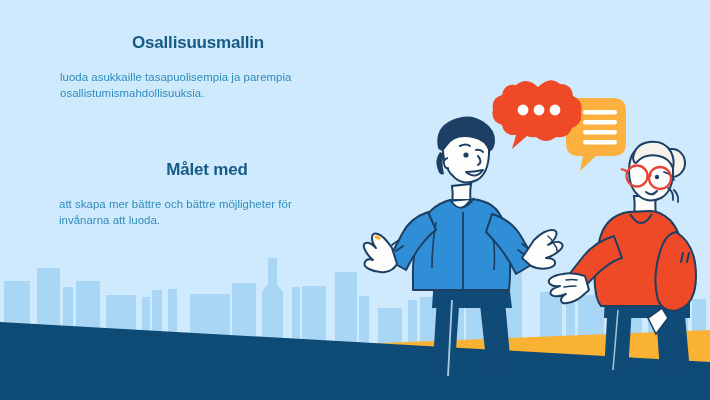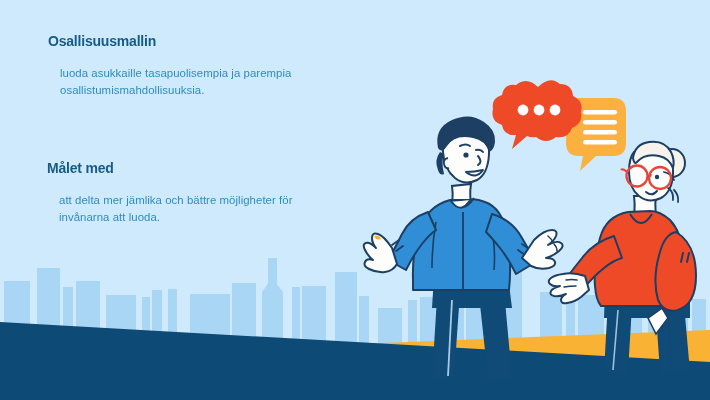--- a/index.html
+++ b/index.html
@@ -18,25 +18,26 @@
   }
   .layer { position:absolute; left:0; top:0; width:710px; height:400px; }
   #art { z-index: 1; }
   #text-layer { position:absolute; left:0; top:0; width:710px; height:400px; z-index: 5; }
 
   .block { position:absolute; }
   #fi-block { left:48px; top:33px; width:300px; }
   #sv-block { left:47px; top:160px; width:320px; }
 
   h1.heading {
-    font-size: 14px;
+    font-size: 17px;
     line-height: 1.16;
     font-weight: 700;
     color: #165b86;
     letter-spacing: -0.2px;
+    text-align: center;
   }
   p.sub {
     margin-top: 16px;
     margin-left: 12px;
     font-size: 11.4px;
     line-height: 1.45;
     font-weight: 400;
     color: #2e8cbd;
     letter-spacing: 0.05px;
     max-width: 290px;
@@ -357,19 +358,19 @@
         <span>luoda asukkaille tasapuolisempia ja parempia</span><br>
         <span>osallistumismahdollisuuksia.</span>
       </p>
     </div>
 
     <div class="block" id="sv-block">
       <h1 class="heading">
         <span>Målet med</span><br>
       </h1>
       <p class="sub">
-        <span>att delta mer jämlika och bättre möjligheter för</span><br>
+        <span>att skapa mer bättre och bättre möjligheter för</span><br>
         <span>invånarna att luoda.</span>
       </p>
     </div>
 
   </div>
 </div>
 
 </body></html>

